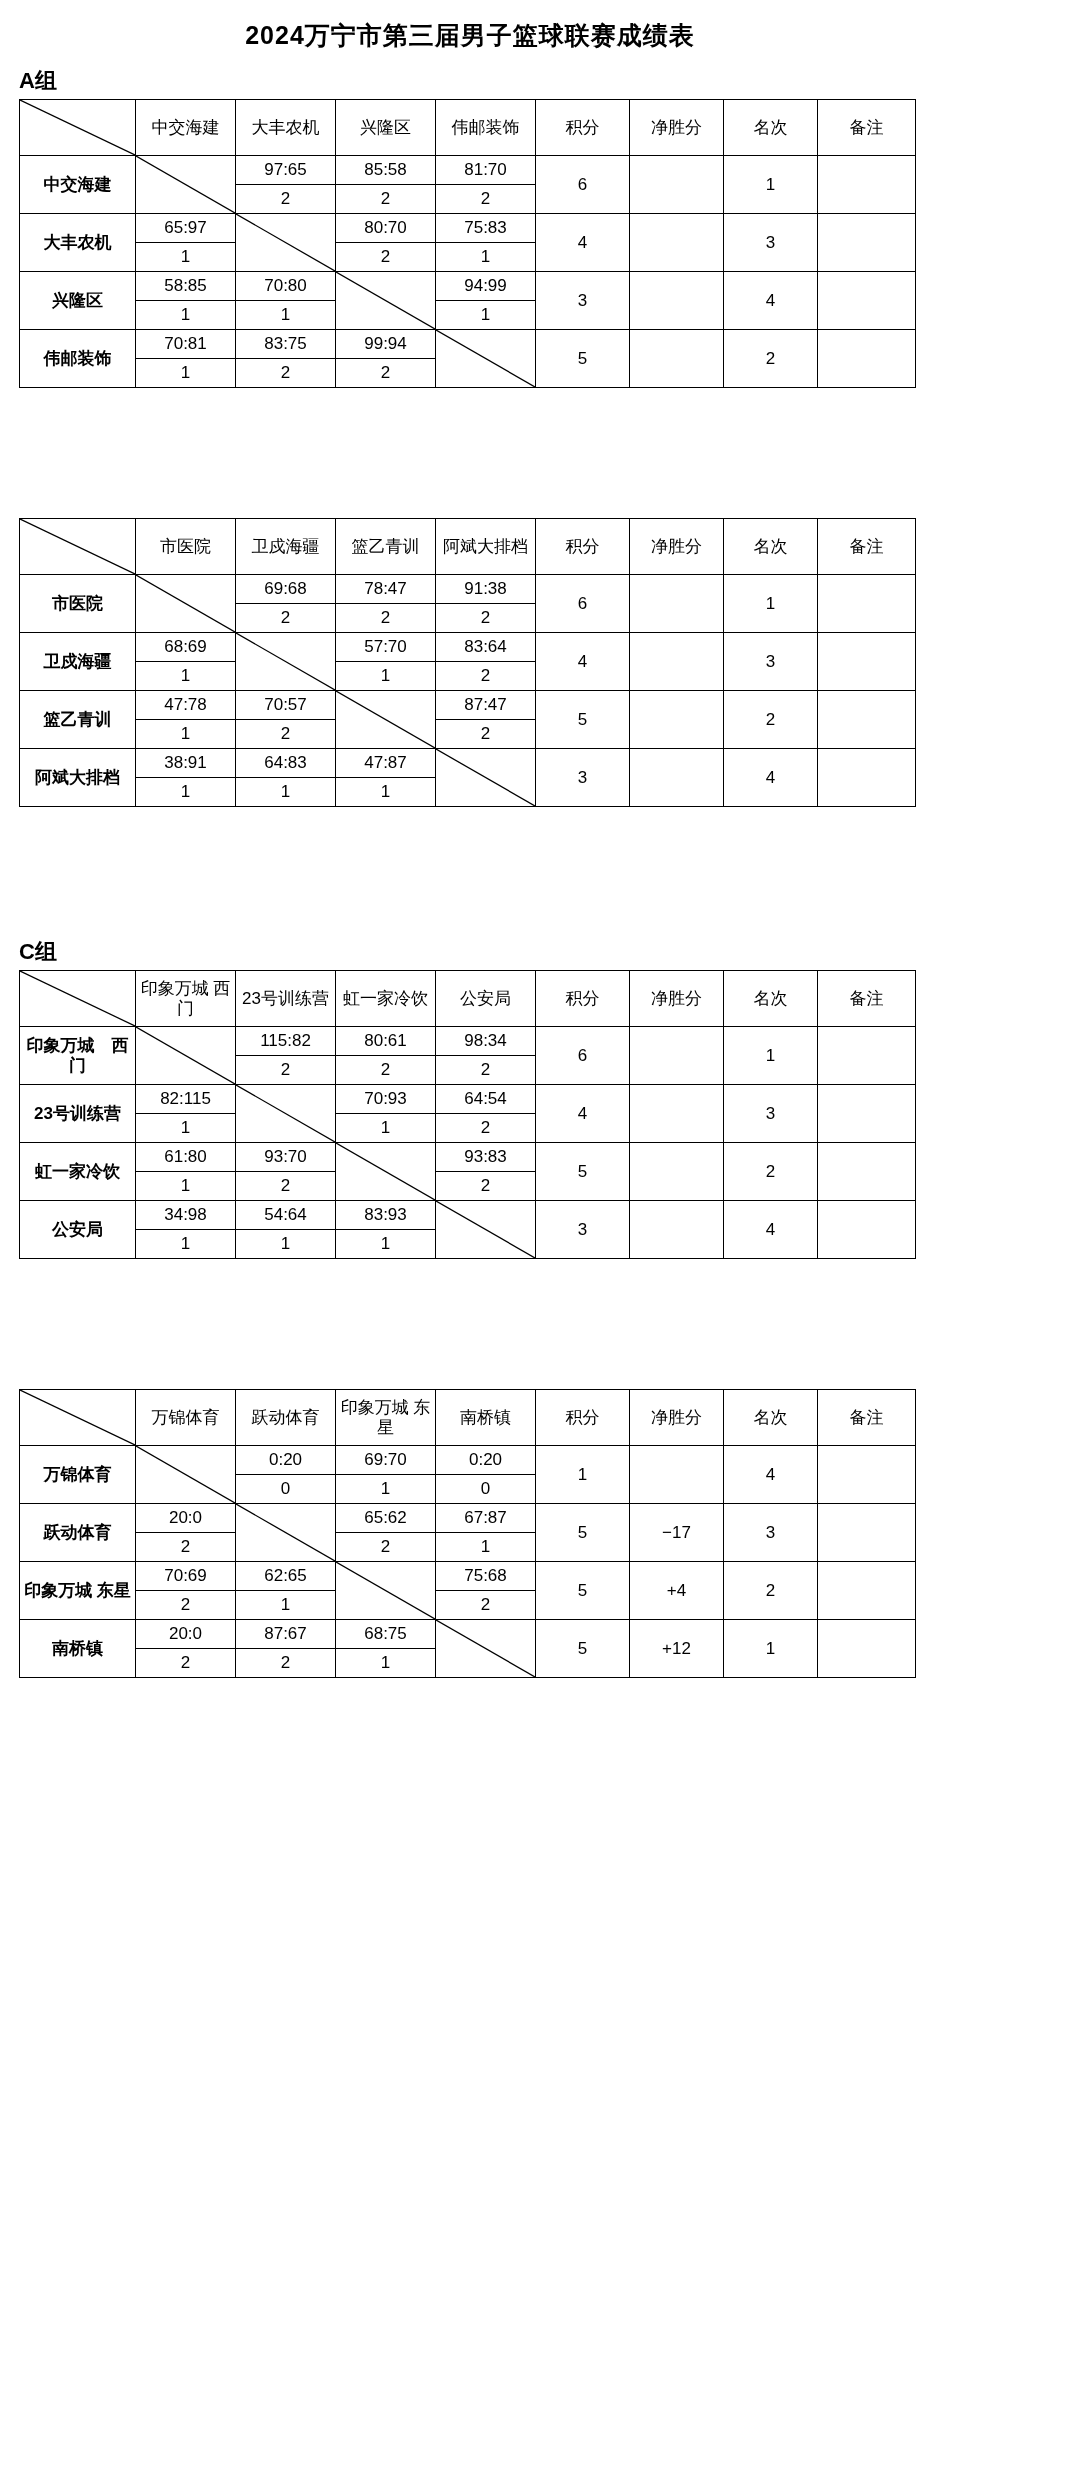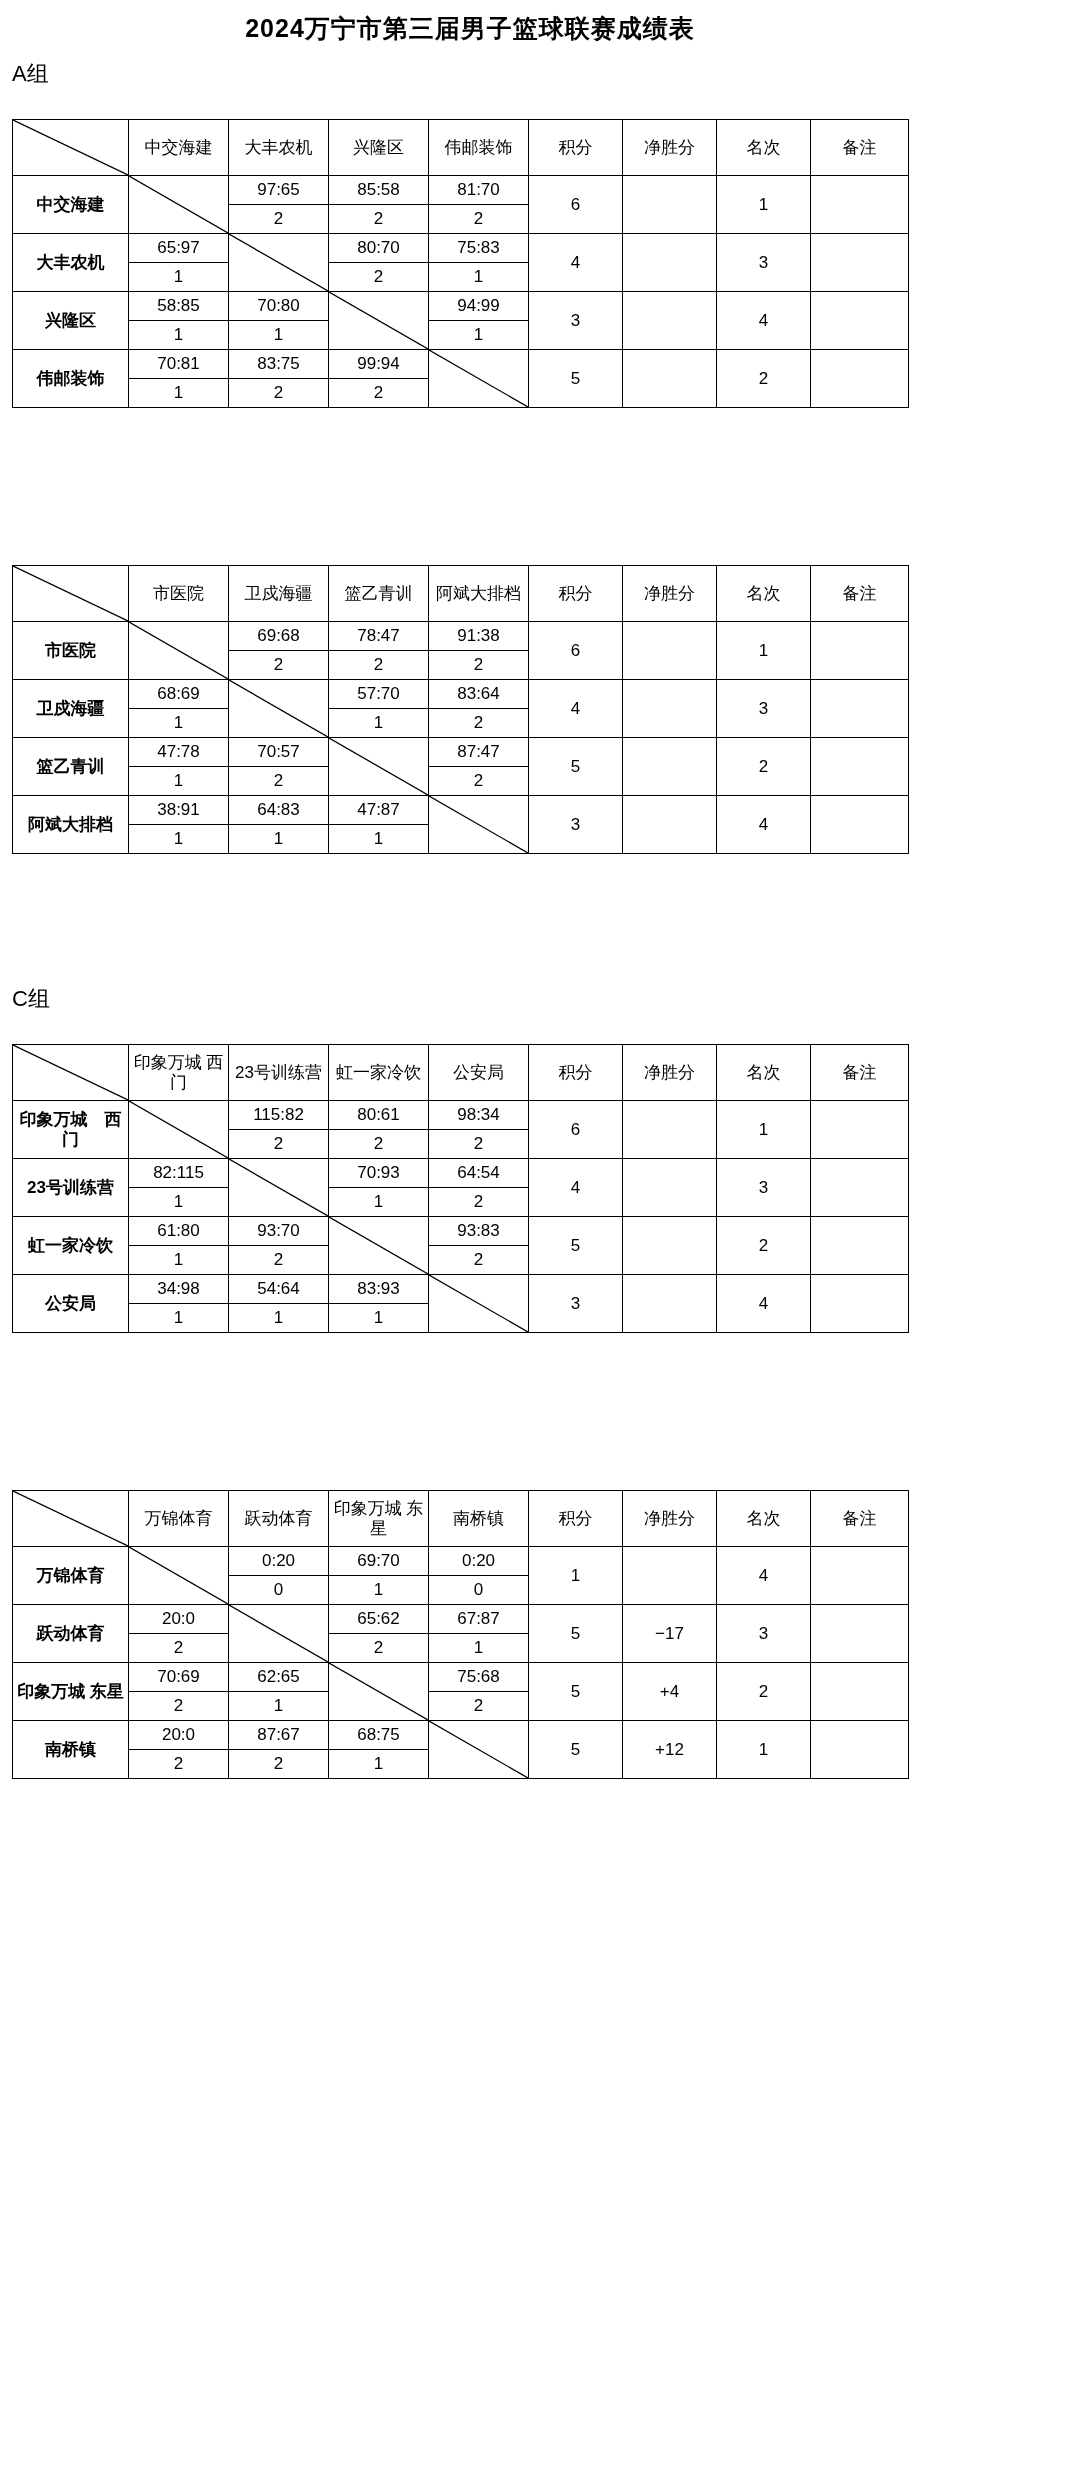--- a/index.html
+++ b/index.html
@@ -11,44 +11,43 @@
     width: 1080px;
     font-family: "Liberation Sans", "DejaVu Sans", sans-serif;
     color: #000000;
     -webkit-font-smoothing: antialiased;
   }
   .page {
     width: 940px;
     min-height: 2475px;
     position: relative;
     box-sizing: border-box;
-    padding: 2px;
+    padding: 9px;
   }
   .doc-title {
     text-align: center;
     font-size: 25px;
     font-weight: bold;
     letter-spacing: 1px;
     padding-top: 10px;
     padding-bottom: 14px;
   }
   .group-block {
     margin-bottom: 10px;
   }
   .group-label {
     font-size: 22px;
-    font-weight: normal;
+    font-weight: bold;
     padding-left: 10px;
     padding-bottom: 3px;
   }
   table.grid {
     border-collapse: collapse;
     table-layout: fixed;
     margin-left: 10px;
-    margin-top: 27px;
   }
   table.grid td {
     border: 1px solid #000000;
     text-align: center;
     vertical-align: middle;
     font-size: 17px;
     padding: 0;
     height: 28px;
     overflow: hidden;
   }

